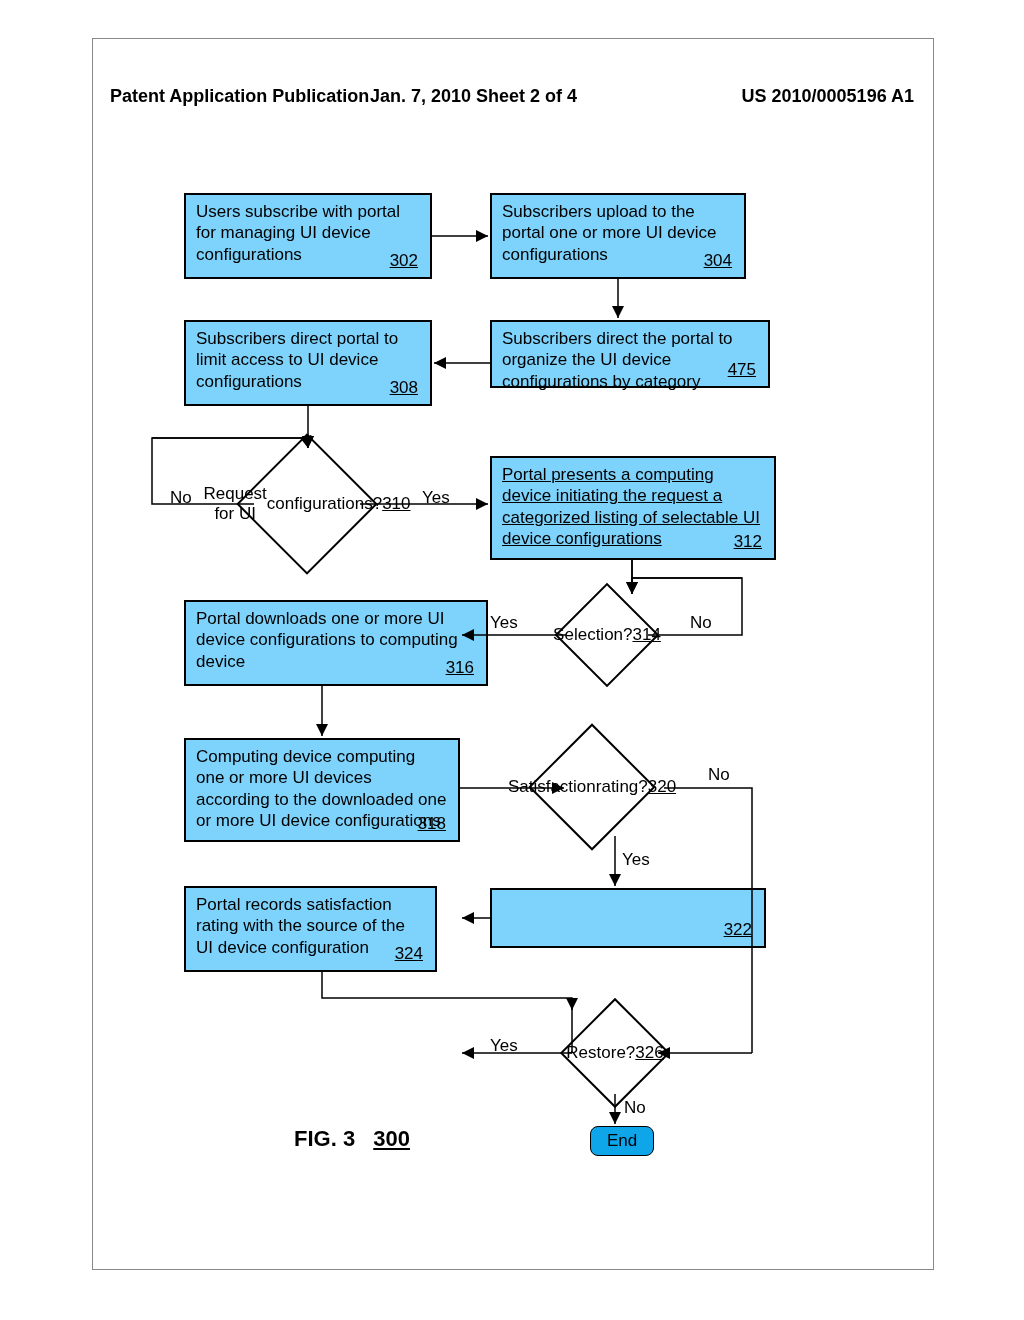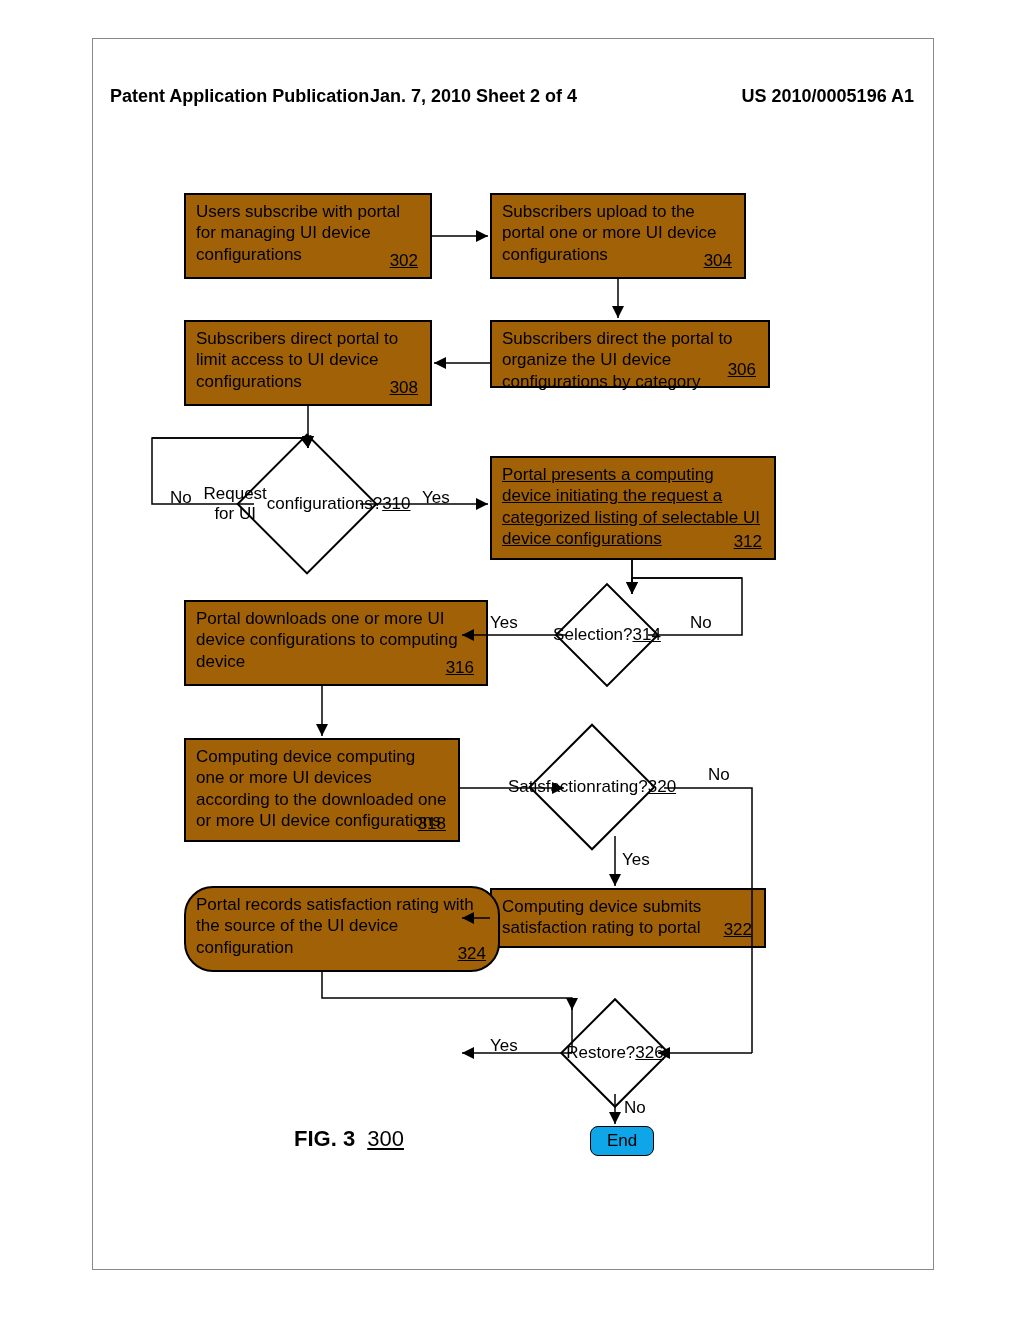--- a/index.html
+++ b/index.html
@@ -37,21 +37,21 @@
     width: 840px;
     height: 1230px;
   }
   .box {
     position: absolute;
     border: 2px solid #000;
     font-size: 17px;
     line-height: 1.25;
     padding: 6px 10px 4px 10px;
     box-sizing: border-box;
-    background: #a16207;
+    background: #7dd3fc;
   }
   .box .txt { display:block; }
   .box .ref { text-decoration: underline; position:absolute; right:12px; bottom:6px; font-size:17px;}
   .diamond-wrap {
     position: absolute;
   }
   .diamond {
     position: absolute;
     width: 100%; height:100%;
     transform: rotate(45deg);
@@ -79,21 +79,21 @@
   }
   .label {
     position:absolute;
     font-size:17px;
   }
   .fig {
     position: absolute;
     font-size: 22px;
     font-weight: bold;
   }
-  .fig .ref { text-decoration: underline; font-weight: normal; margin-left:6px;}
+  .fig .ref { text-decoration: underline; font-weight: bold; margin-left:12px;}
   svg { position:absolute; left:0; top:0; }
   .arrowhead { fill:#000; }
 </style>
 </head>
 <body>
 
 <div class="page"></div>
 
 <div class="header">
   <span class="hl">Patent Application Publication</span>
@@ -111,21 +111,21 @@
     <span class="txt">Subscribers upload to the portal one or more UI device configurations</span>
     <span class="ref">304</span>
   </div>
 
   <div class="box" style="left:92px; top:282px; width:248px; height:86px;">
     <span class="txt">Subscribers direct portal to limit access to UI device configurations</span>
     <span class="ref">308</span>
   </div>
   <div class="box" style="left:398px; top:282px; width:280px; height:68px;">
     <span class="txt">Subscribers direct the portal to organize the UI device configurations by category</span>
-    <span class="ref">306</span>
+    <span class="ref">475</span>
   </div>
 
   <div class="diamond-wrap" style="left:165px; top:416px; width:100px; height:100px;">
     <div class="diamond"></div>
     <div class="diamond-content">
       <span>Request for UI</span>
       <span>configurations?</span>
       <span class="ref">310</span>
     </div>
   </div>
@@ -162,25 +162,24 @@
     <div class="diamond-content">
       <span>Satisfaction</span>
       <span>rating?</span>
       <span class="ref">320</span>
     </div>
   </div>
   <span class="label" style="left:616px; top:727px;">No</span>
   <span class="label" style="left:530px; top:812px;">Yes</span>
 
   <div class="box" style="left:398px; top:850px; width:276px; height:60px;">
-    <span class="txt">Computing device submits satisfaction rating to portal</span>
     <span class="ref">322</span>
   </div>
 
-  <div class="box" style="left:92px; top:848px; width:316px; height:86px;border-radius:29px;">
+  <div class="box" style="left:92px; top:848px; width:253px; height:86px;">
     <span class="txt">Portal records satisfaction rating with the source of the UI device configuration</span>
     <span class="ref">324</span>
   </div>
 
   <div class="diamond-wrap" style="left:484px; top:976px; width:78px; height:78px;">
     <div class="diamond"></div>
     <div class="diamond-content">
       <span>Restore?</span>
       <span class="ref">326</span>
     </div>

